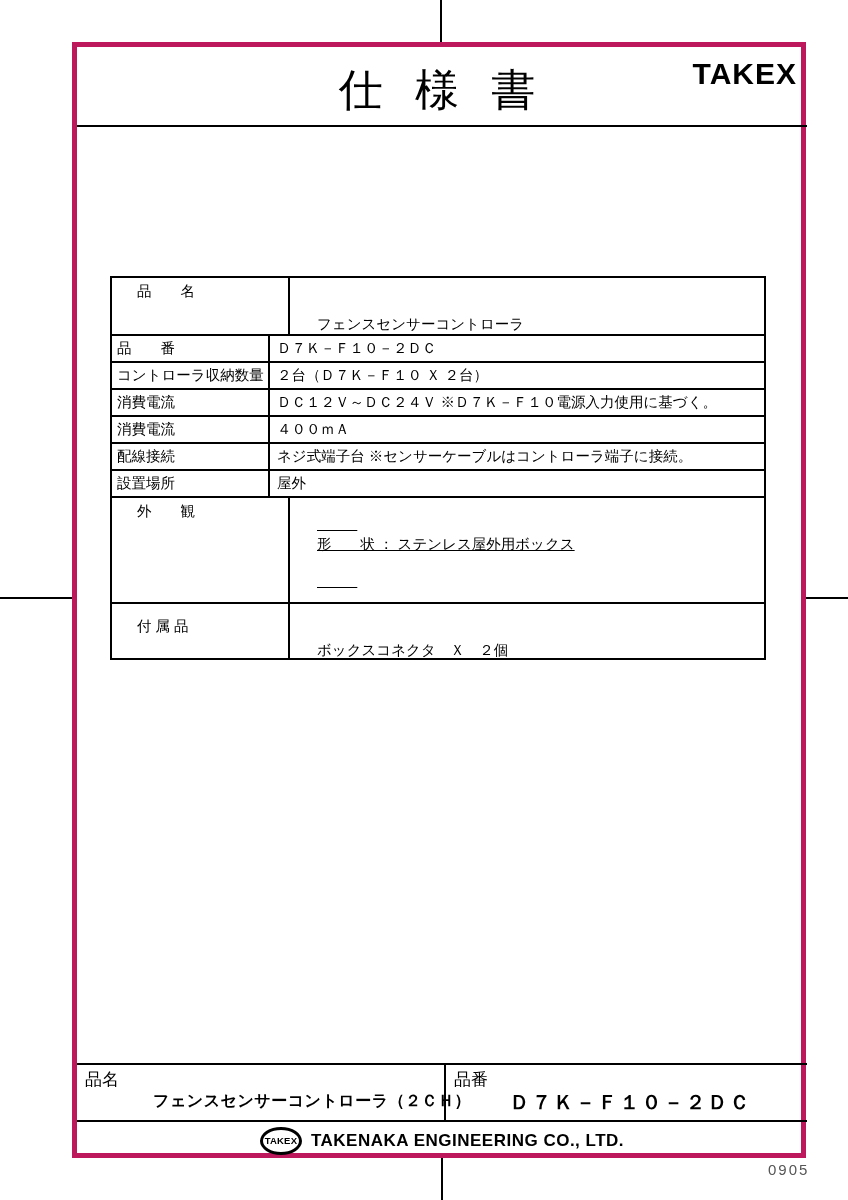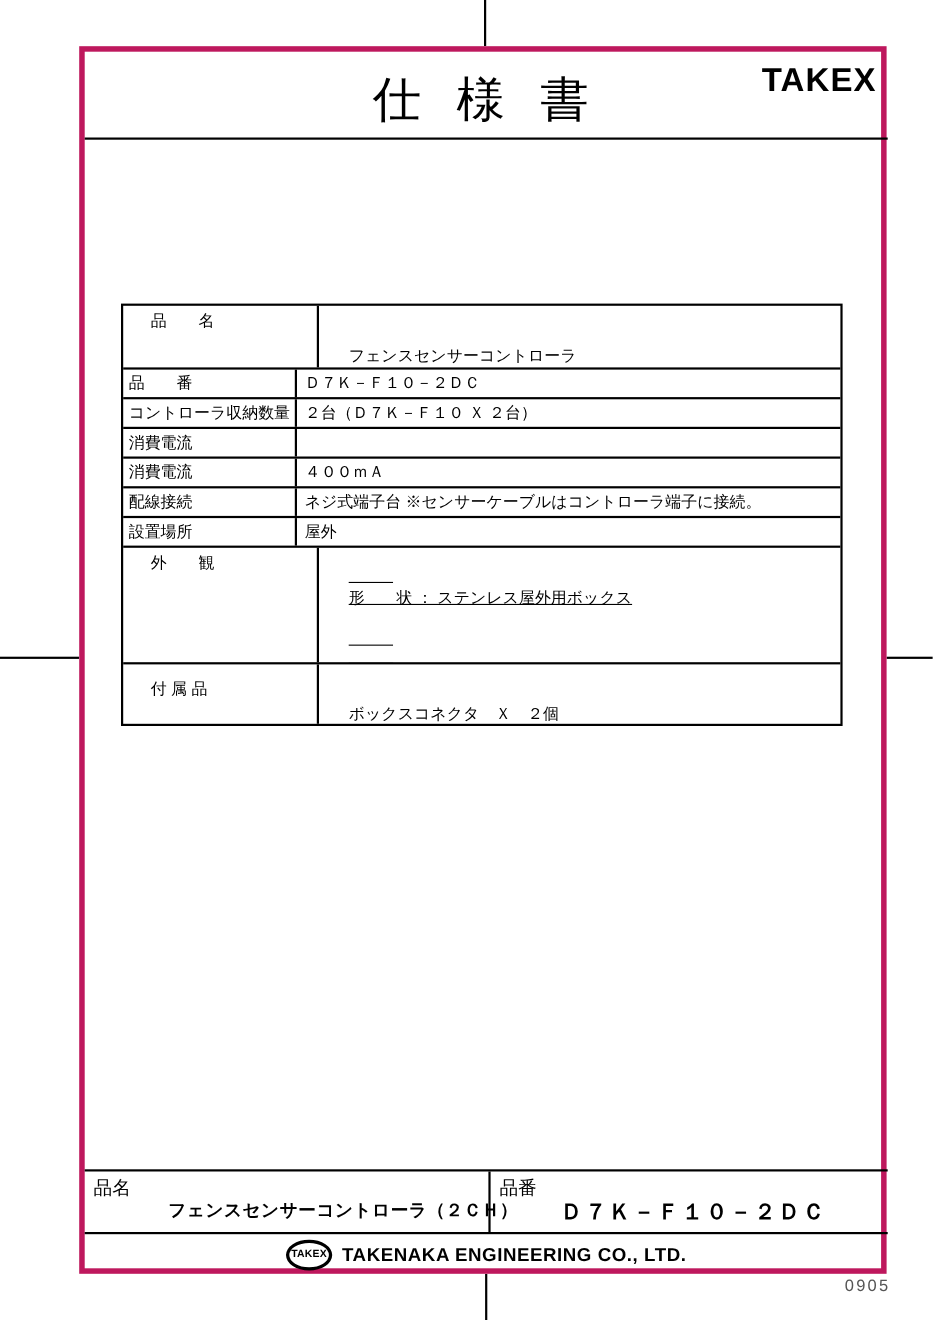--- a/index.html
+++ b/index.html
@@ -148,20 +148,21 @@
         <div class="val">Ｄ７Ｋ－Ｆ１０－２ＤＣ</div>
       </div>
 
       <div class="srow r-single">
         <div class="lbl">コントローラ収納数量</div>
         <div class="val">２台（Ｄ７Ｋ－Ｆ１０ Ｘ ２台）</div>
       </div>
 
       <div class="srow r-single">
         <div class="lbl">消費電流</div>
+        <div class="val">ＤＣ１２Ｖ～ＤＣ２４Ｖ ※Ｄ７Ｋ－Ｆ１０電源入力使用に基づく。</div>
       </div>
 
       <div class="srow r-single">
         <div class="lbl">消費電流</div>
         <div class="val">４００ｍＡ</div>
       </div>
 
       <div class="srow r-single">
         <div class="lbl">配線接続</div>
         <div class="val">ネジ式端子台 ※センサーケーブルはコントローラ端子に接続。</div>

